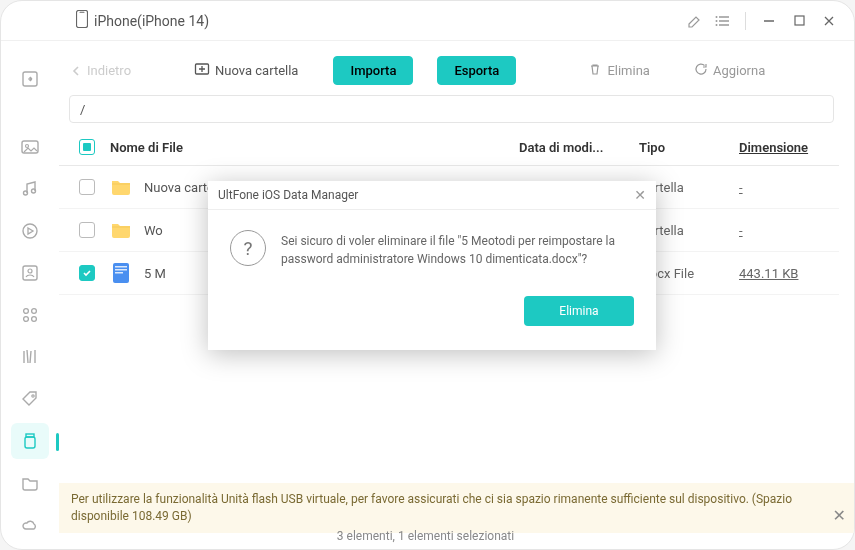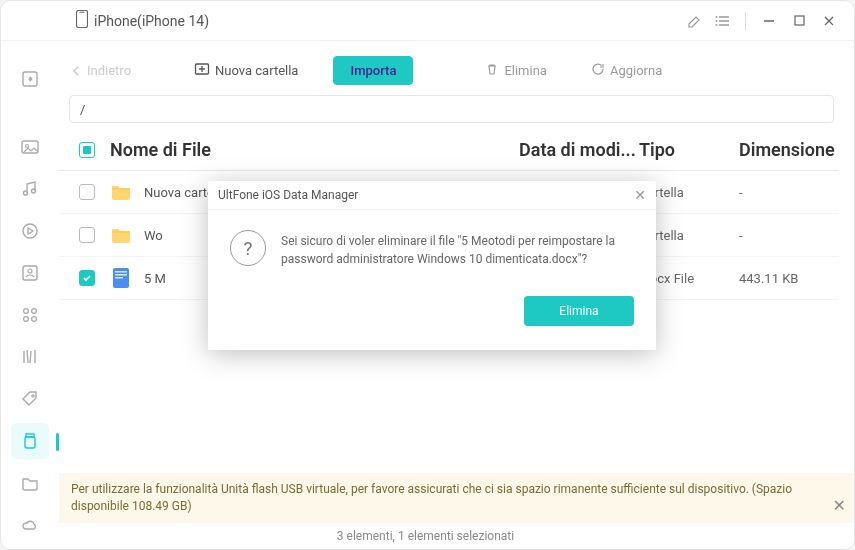--- a/index.html
+++ b/index.html
@@ -1,59 +1,59 @@
 <!DOCTYPE html>
 <html><head>
   <meta charset="utf-8">
   <style>
     * { margin:0; padding:0; box-sizing:border-box; font-family:-apple-system,BlinkMacSystemFont,"Segoe UI",Roboto,sans-serif; }
     body { width:855px; height:550px; background:#f5f5f5; overflow:hidden; position:relative; }
-    .app { width:855px; height:550px; background:#fff; border:1px solid #e5e5e5; border-radius:10px; display:flex; flex-direction:column; position:relative; overflow:hidden; }
+    .app { width:855px; height:550px; background:#fff; border:1px solid #e5e5e5; border-radius:22px; display:flex; flex-direction:column; position:relative; overflow:hidden; }
     .titlebar { height:40px; display:flex; align-items:center; padding:0 10px 0 75px; border-bottom:1px solid #f0f0f0; }
     .titlebar .device { display:flex; align-items:center; color:#555; font-size:14px; }
     .titlebar .device svg { margin-right:6px; }
     .titlebar .spacer { flex:1; }
     .winbtn { width:30px; height:30px; display:flex; align-items:center; justify-content:center; color:#666; cursor:pointer; }
     .iconbtn { width:24px; height:24px; display:flex; align-items:center; justify-content:center; color:#888; cursor:pointer; margin:0 2px; }
     .sep { width:1px; height:18px; background:#ddd; margin:0 8px; }
 
     .body { flex:1; display:flex; overflow:hidden; }
     .sidebar { width:58px; display:flex; flex-direction:column; align-items:center; padding-top:20px; }
     .sidebar .sitem { width:38px; height:38px; display:flex; align-items:center; justify-content:center; color:#999; cursor:pointer; margin-bottom:6px; position:relative; border-radius:6px; }
     .sidebar .sitem.active { color:#1dc9c2; background:#e9fbfa; }
     .sidebar .sitem.active::after { content:""; position:absolute; right:-10px; top:10px; width:3px; height:18px; background:#1dc9c2; border-radius:2px; }
 
     .main { flex:1; display:flex; flex-direction:column; padding-right:15px; }
     .toolbar { display:flex; align-items:center; padding:15px 5px 10px 10px; gap:24px; }
     .toolbar .back { color:#ccc; font-size:13px; display:flex; align-items:center; cursor:pointer; }
     .toolbar .tbtn { display:flex; align-items:center; padding:4px 10px; font-size:13px; color:#555; cursor:pointer; border-radius:4px; border:1px solid #ddd; gap:5px; }
     .toolbar .tbtn.plain { border:none; }
-    .toolbar .tbtn.primary { background:#1dc9c2; color:#4c1d95; border:1px solid #1dc9c2; font-weight:500; padding:6px 16px;align-items:center; }
+    .toolbar .tbtn.primary { background:#1dc9c2; color:#000000; border:1px solid #1dc9c2; font-weight:500; padding:6px 16px;align-items:center; }
     .toolbar .tbtn.nb { border:none; color:#999; }
     .toolbar .arrow-gap{ width:4px; }
 
     .pathbar { margin:0 5px 6px 10px; height:28px; border:1px solid #e5e5e5; border-radius:4px; display:flex; align-items:center; padding:0 10px; color:#555; font-size:13px; }
 
-    .table-header { display:flex; align-items:center; padding:10px 5px 10px 10px; font-size:18px; font-weight:600; color:#333; border-bottom:1px solid #e8e8e8; }
+    .table-header { display:flex; align-items:center; padding:10px 5px 10px 10px; font-size:13px; font-weight:600; color:#333; border-bottom:1px solid #e8e8e8; }
     .col-check { width:36px; display:flex; justify-content:center; }
     .col-name { flex:1; padding-left:5px; }
     .col-date { width:120px; }
     .col-type { width:100px; }
-    .col-size { width:95px; }
+    .col-size { width:95px;text-decoration:underline; }
 
     .rows { flex:1; overflow:auto; }
     .row { display:flex; align-items:center; padding:10px 5px 10px 10px; font-size:13px; color:#666; border-bottom:1px solid #f3f3f3; }
     .row .fname { display:flex; align-items:center; gap:12px; color:#555; }
     .row .ficon { width:22px; height:22px; display:flex; align-items:center; justify-content:center; }
     .checkbox { width:16px; height:16px; border:1px solid #bbb; border-radius:3px; display:flex; align-items:center; justify-content:center; cursor:pointer; background:#fff; }
     .checkbox.header-check { border-color:#1dc9c2; }
     .checkbox.header-check .inner { width:8px; height:8px; background:#1dc9c2; border-radius:1px; }
     .checkbox.checked { background:#1dc9c2; border-color:#1dc9c2; color:#fff; }
 
-    .notice { position:absolute; left:58px; right:0; bottom:26px; background:#fdf8ea; padding:8px 30px 8px 12px; font-size:12px; color:#7a6a33; line-height:1.4; }
+    .notice { position:absolute; left:58px; right:0; bottom:16px; background:#fdf8ea; padding:8px 30px 8px 12px; font-size:12px; color:#7a6a33; line-height:1.4; }
     .notice .close { position:absolute; right:8px; bottom:6px; font-size:16px; color:#888; cursor:pointer; }
 
     .status { position:absolute; left:0; right:4px; bottom:0; height:26px; display:flex; align-items:center; justify-content:center; font-size:12px; color:#888; }
 
     .dialog { position:absolute; left:207px; top:180px; width:448px; background:#fff; box-shadow:0 4px 25px rgba(0,0,0,0.25); }
     .dialog .dheader { display:flex; align-items:center; justify-content:space-between; padding:6px 10px; font-size:12px; color:#555; border-bottom:1px solid #eee; }
     .dialog .dbody { padding:20px 22px 18px 22px; display:flex; gap:15px; }
     .dialog .qcircle { width:36px; height:36px; border:1.5px solid #999; border-radius:50%; display:flex; align-items:center; justify-content:center; color:#777; font-size:19px; flex-shrink:0; }
     .dialog .dmsg { font-size:12px; color:#666; line-height:1.5; padding-top:2px; }
     .dialog .dactions { display:flex; justify-content:flex-end; gap:18px; padding:10px 22px 24px 22px; }
@@ -195,20 +195,23 @@
         <div class="tbtn plain" style="border:1px solid transparent">
           <span><svg width="16" height="16" viewBox="0 0 16 16">
                 <rect x="1.5" y="3" width="13" height="10" rx="1" fill="none" stroke="#555" stroke-width="1.3"></rect>
                 <path d="M8 5v6M5 8h6" stroke="#555" stroke-width="1.3"></path>
               </svg></span>
           <span>Nuova cartella</span>
         </div>
         <div class="tbtn primary">
             <span>Importa</span>
           </div>
+        <div class="tbtn primary">
+            <span>Esporta</span>
+          </div>
         <div style="width:14px"></div>
         <div class="tbtn nb">
           <span><svg width="14" height="14" viewBox="0 0 14 14">
                 <path d="M3 4h8M5 4V3h4v1M4 4l1 8h4l1-8" fill="none" stroke="#999" stroke-width="1.2"></path>
               </svg></span>
           <span>Elimina</span>
         </div>
         <div class="tbtn nb">
           <span><svg width="14" height="14" viewBox="0 0 14 14">
                 <path d="M12 7a5 5 0 1 1-1.5-3.5M12 2v3h-3" fill="none" stroke="#999" stroke-width="1.2"></path>

